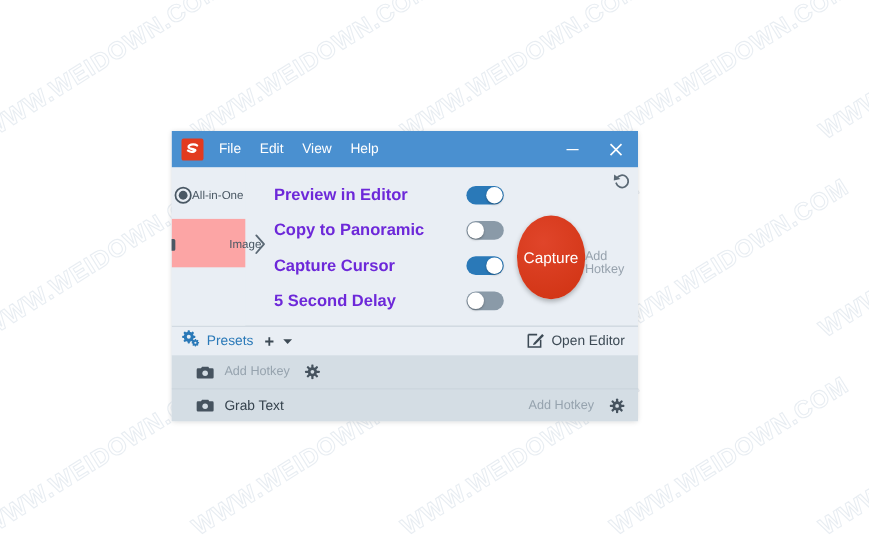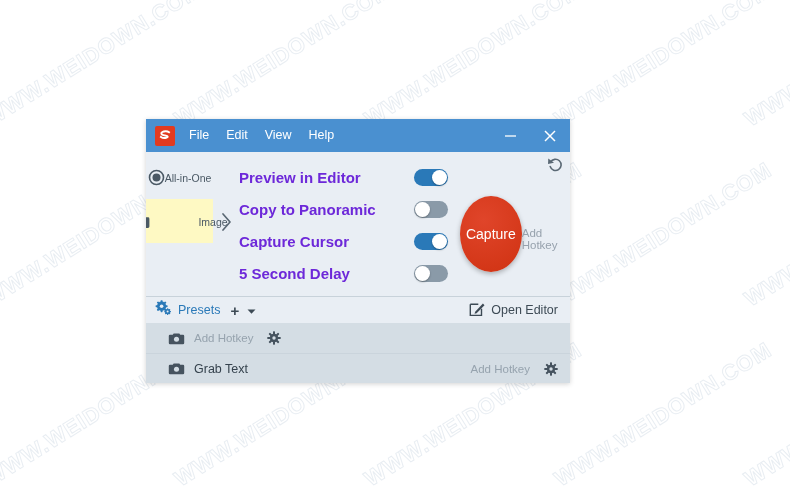--- a/index.html
+++ b/index.html
@@ -23,21 +23,21 @@
     transform: rotate(-32deg);
     transform-origin: 0 0;
     white-space: nowrap;
     pointer-events: none;
     user-select: none;
   }
 
   
   #win {
     position: absolute;
-    left: 146px; top: 119px;
+    left: 156px; top: 119px;
     width: 424px; height: 264px;
     background: #e9eef4;
     box-shadow: 0 1px 5px rgba(0,0,0,0.18);
     overflow: hidden;
   }
 
   
   #titlebar {
     height: 33px;
     background: #4a90d0;
@@ -79,21 +79,21 @@
     height: 44px;
     display: flex; flex-direction: row;
     align-items: center; justify-content: center;
     color: #4a5864;
     font-size: 10.5px;
     cursor: default;
     position: relative;
   }
   .side-item .si-ico { height: 19px; display:flex; align-items:center; justify-content:center; }
   .side-item .si-lbl { margin-top: 1px; }
-  .side-item.sel { background: #fef9c3; gap: 48px; }
+  .side-item.sel { background: #fca5a5; gap: 48px; }
   .side-item.sel + .side-item.sel { border-top: 1px solid #e4eaf0; }
 
   
   #chevcol { width: 26px; flex: 0 0 26px; display: flex; align-items: center; justify-content: center; }
 
   
   #options { flex: 1 1 auto; padding-top: 9px; }
   .opt-row {
     height: 32px;
     display: flex; align-items: center;

